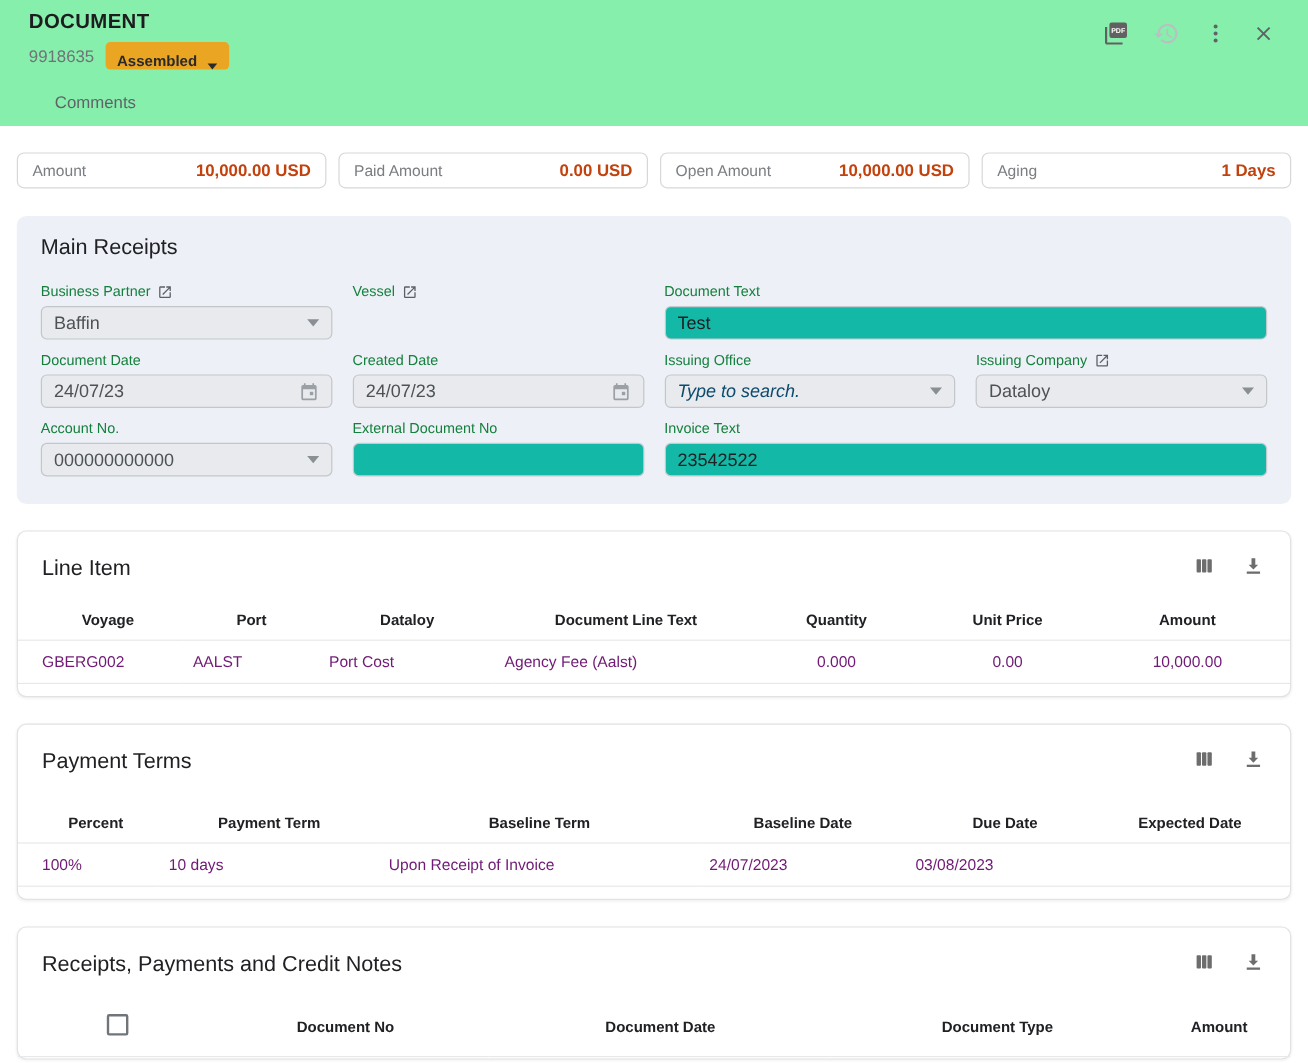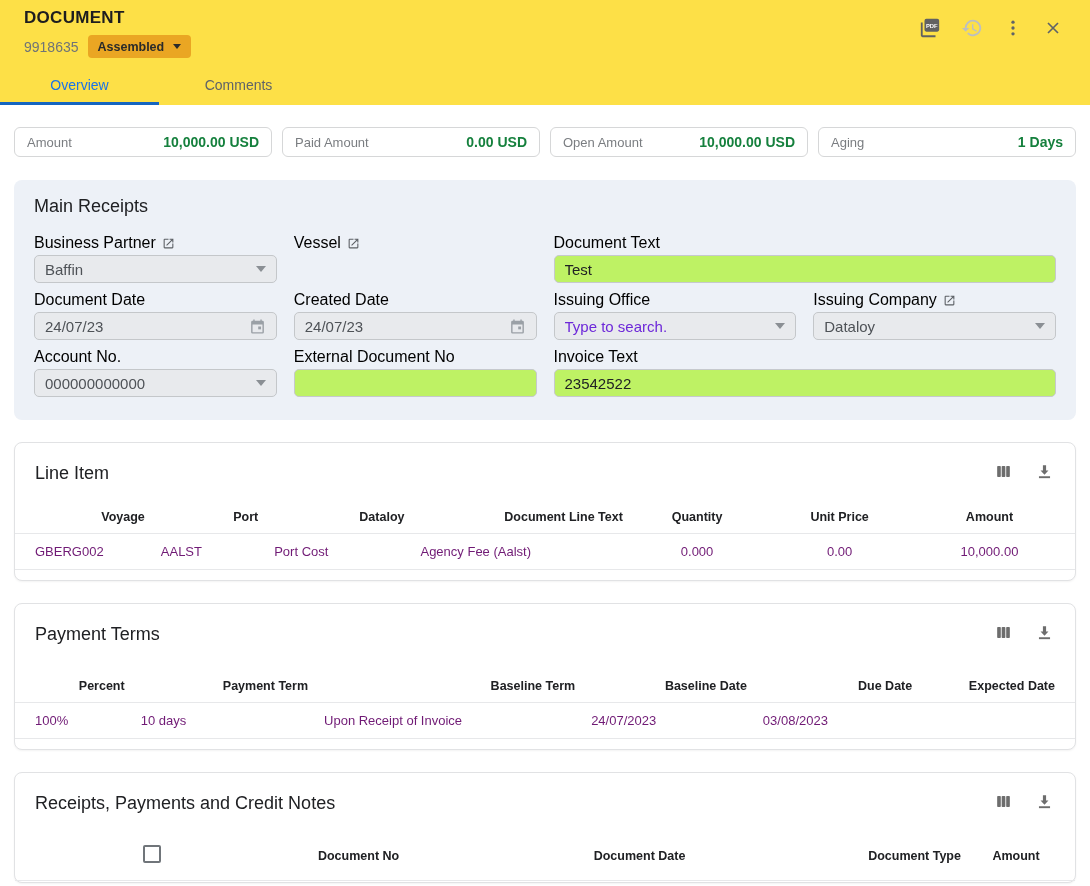--- a/index.html
+++ b/index.html
@@ -3,63 +3,63 @@
 <meta charset="utf-8">
 <style>
   * { box-sizing: border-box; }
   html,body { margin:0; padding:0; }
   body {
     width:1090px; height:886px; overflow:hidden;
     font-family:"Liberation Sans", sans-serif;
     background:#ffffff; color:#202124;
   }
   
-  .topbar { background:#fde047; }
+  .topbar { background:#86efac; }
   .topbar-main { display:flex; justify-content:space-between; align-items:flex-start; padding:8px 24px 0 24px; }
   .page-title { margin:0; font-size:17px; font-weight:700; color:#1d1d1f; letter-spacing:.3px; }
   .doc-row { display:flex; align-items:center; gap:9px; margin-top:7px; }
   .doc-number { font-size:14px; color:#6f7377; }
   .badge { background:#eaa623; border:none; border-radius:4px; height:23px; padding:0 10px;
-           display:flex; align-items:center; gap:9px; font-weight:700; font-size:12.5px;
+           display:flex; align-items:flex-end; gap:9px; font-weight:700; font-size:12.5px;
            color:#2a2a2a; cursor:pointer; font-family:inherit; }
   .badge-caret { width:0; height:0; border-left:4px solid transparent; border-right:4px solid transparent; border-top:5px solid #2a2a2a; }
   .topbar-icons { display:flex; align-items:center; gap:14px; padding-top:6px; }
   .icon-btn { background:none; border:none; padding:3px; cursor:pointer; display:flex; align-items:center; }
   
   .tabs { display:flex; margin-top:9px; }
   .tab { width:159px; text-align:center; padding:10px 0 12px; font-size:14px; color:#5f6368; position:relative; cursor:pointer; }
   .tab.active { color:#1a73e8; }
   .tab.active::after { content:""; position:absolute; left:0; right:0; bottom:0; height:3px; background:#1565c0; }
   
   .main { padding:22px 14px 0 14px; }
   .summary-row { display:flex; gap:10px; }
   .summary-card { flex:1; height:30px; background:#fff; border:1px solid #d6d7d8; border-radius:6px;
                   display:flex; align-items:center; justify-content:space-between; padding:0 12px; }
   .summary-label { font-size:13px; color:#7a7d81; }
-  .summary-value { font-size:14px; font-weight:700; color:#15803d; }
+  .summary-value { font-size:14px; font-weight:700; color:#c2410c; }
   
   .panel { background:#edf1f7; border-radius:8px; margin-top:23px; padding:16px 20px 23px 20px; }
   .section-heading { margin:0; font-size:18px; font-weight:400; color:#202124; }
   .form-grid { display:grid; grid-template-columns:repeat(4,1fr); column-gap:17px; row-gap:10px; margin-top:19px; }
   .span2 { grid-column:span 2; }
-  .flabel { font-size:16px; color:#000000; display:flex; align-items:center; gap:6px; margin-bottom:5px; height:14px; }
+  .flabel { font-size:12px; color:#15803d; display:flex; align-items:center; gap:6px; margin-bottom:5px; height:14px; }
   .fbox { height:28px; border-radius:5px; display:flex; align-items:center; padding:0 10px; font-size:15px; width:100%; }
   .fbox.disabled { background:#e8eaed; border:1px solid #c4c7ca; color:#4e5257; }
   .fgrow { flex:1; overflow:hidden; white-space:nowrap; }
-  .placeholder-text { color:#6d28d9; }
+  .placeholder-text { color:#0c4a6e;font-style:italic; }
   .caret-down { width:0; height:0; border-left:5px solid transparent; border-right:5px solid transparent; border-top:6px solid #8a8f94; }
-  input.fbox { background:#bef264; border:1px solid #c6c9cd; color:#202124; outline:none; font-family:inherit; }
+  input.fbox { background:#14b8a6; border:1px solid #c6c9cd; color:#202124; outline:none; font-family:inherit; }
   .ext-icon, .cal-icon { display:flex; align-items:center; }
   
   .card { border:1px solid #e1e2e4; border-radius:8px; margin-top:22px; background:#fff;
           box-shadow:0 1px 2px rgba(0,0,0,.05); padding-bottom:1px; }
   .card-head { display:flex; justify-content:space-between; align-items:center; padding:16px 18px 8px 20px; }
   .card-tools { display:flex; gap:16px; align-items:center; }
   table { width:100%; border-collapse:collapse; margin-top:6px; }
-  th { font-size:12.5px; font-weight:700; color:#202124; text-align:right; padding:9px 8px; border-bottom:1px solid #e7e8ea; }
+  th { font-size:12.5px; font-weight:700; color:#202124; text-align:center; padding:9px 8px; border-bottom:1px solid #e7e8ea; }
   td { font-size:13px; color:#701a75; text-align:left; padding:10px 8px; border-bottom:1px solid #e7e8ea; }
   th.first, td.first { padding-left:20px; }
   th.last, td.last { padding-right:20px; }
   .num { text-align:center; }
   .empty-pad { height:9px; }
   .checkbox { width:18px; height:18px; border:2px solid #70757a; border-radius:2px; background:#fff; display:inline-block; cursor:pointer; }
   .receipts th { padding-top:14px; padding-bottom:14px; vertical-align:middle; }
 </style>
 </head>
 <body>
@@ -106,23 +106,20 @@
       <button class="icon-btn">
         <span>
           <svg width="20" height="20" viewBox="0 0 24 24">
             <path d="M6 6 L18 18 M18 6 L6 18" stroke="#5f6368" stroke-width="2" fill="none"></path>
           </svg>
         </span>
       </button>
     </div>
   </div>
   <nav class="tabs">
-    <div class="tab active">
-      <span>Overview</span>
-    </div>
     <div class="tab">
       <span>Comments</span>
     </div>
   </nav>
 </div>
 
 <div class="main">
 
   <div class="summary-row">
     <div class="summary-card">

